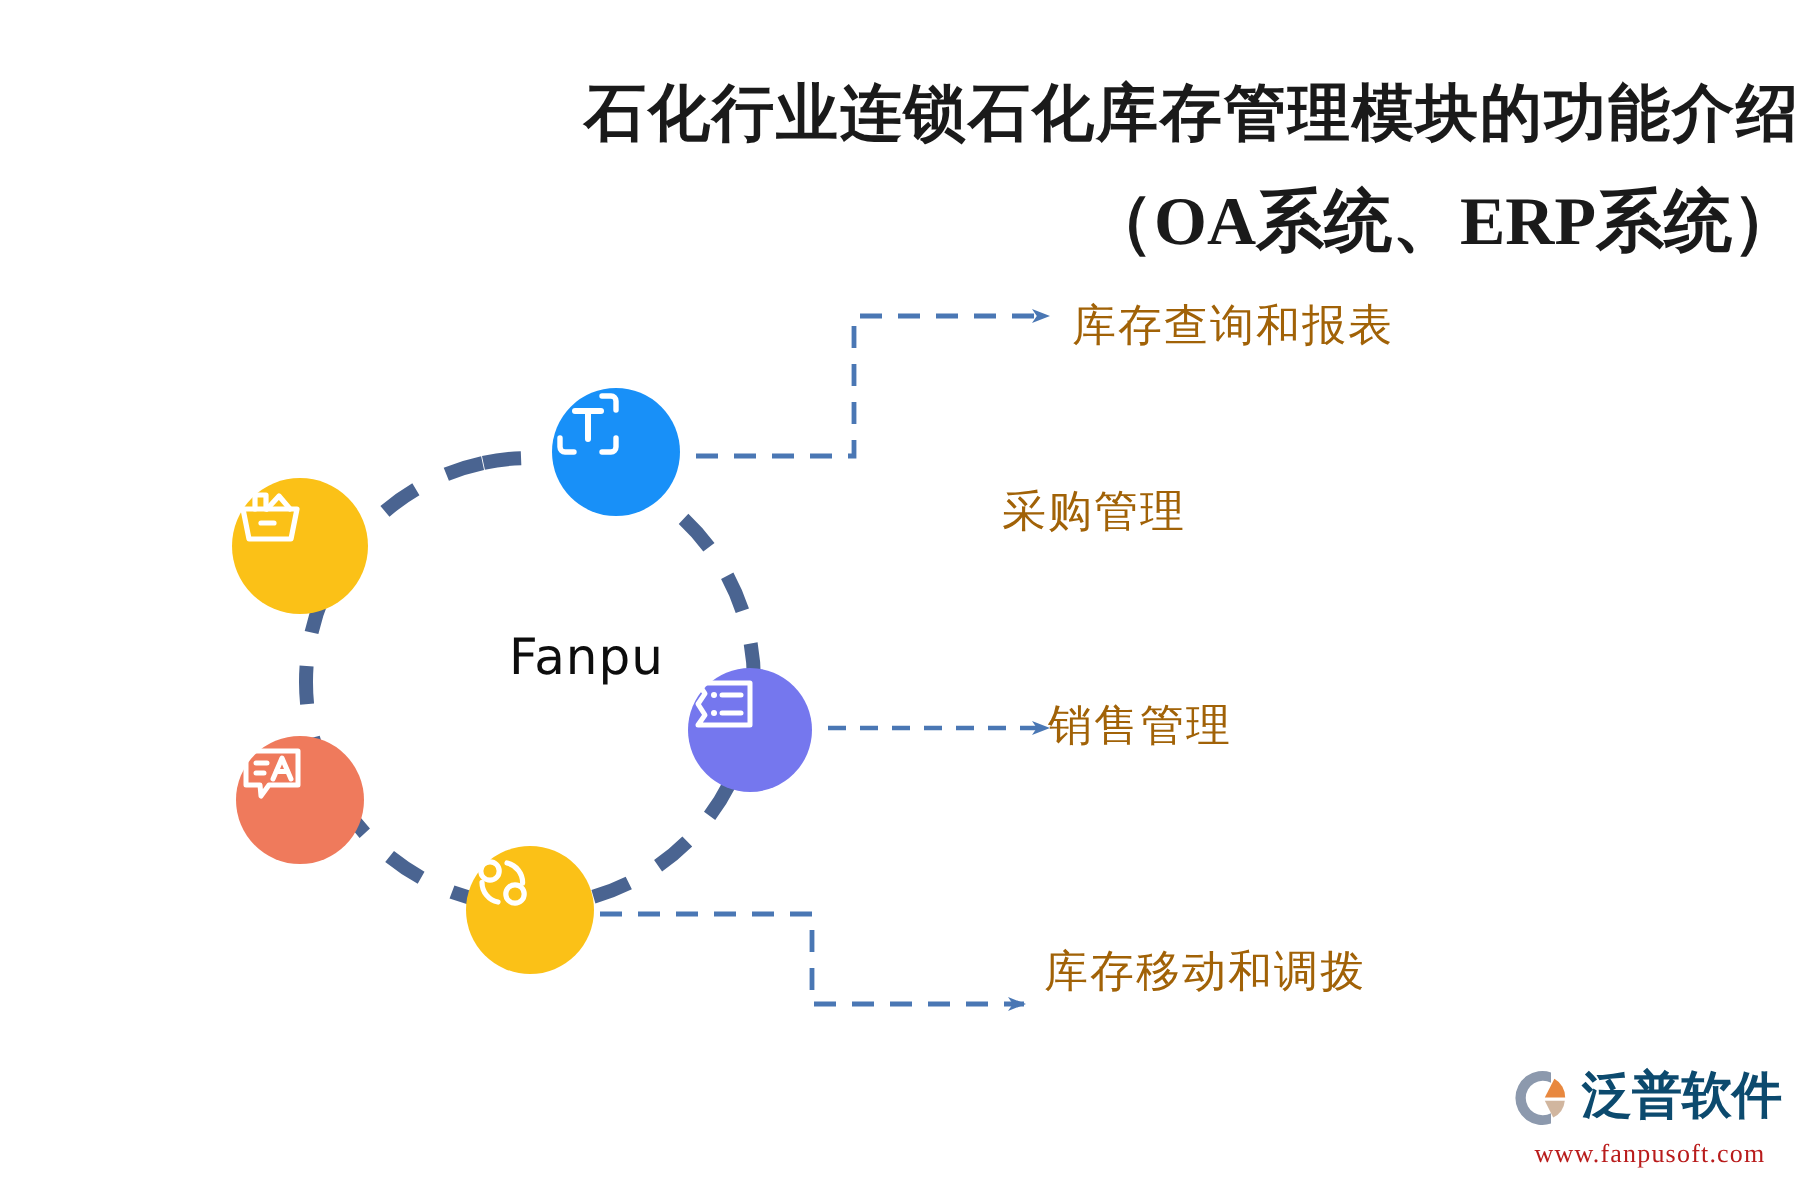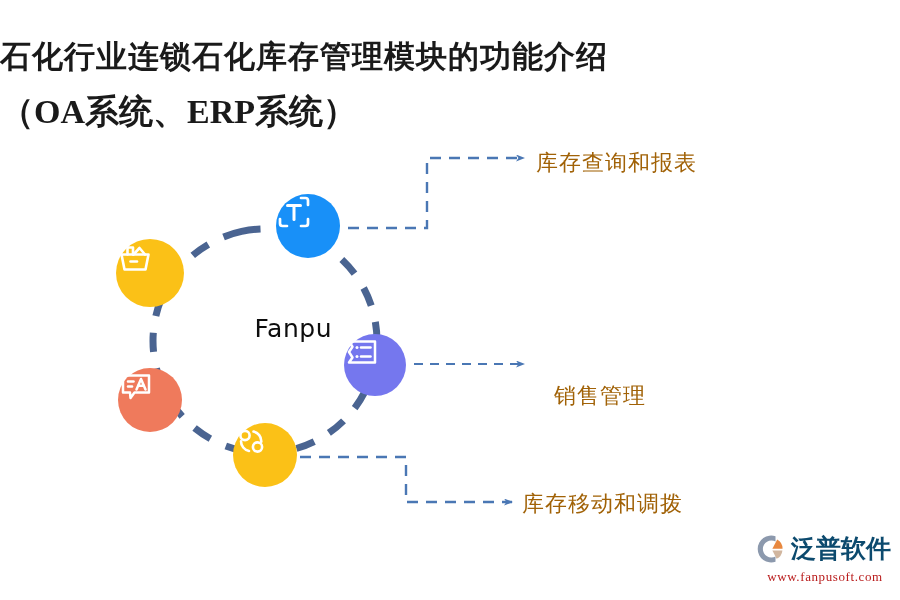--- a/index.html
+++ b/index.html
@@ -9,21 +9,21 @@
     background:#ffffff;
     font-family:"Liberation Sans","DejaVu Sans",sans-serif;
     overflow:hidden;
     position:relative;
   }
   #stage{position:relative;width:900px;height:600px;}
 
   
   .title-block{
     position:absolute;left:0;top:34px;width:900px;
-    text-align:left;
+    text-align:right;
     font-family:"Liberation Serif","DejaVu Serif",serif;
     color:#1a1a1a;
     pointer-events:none;
   }
   .title-line1{
     font-size:31px;font-weight:700;letter-spacing:1px;line-height:46px;
   }
   .title-line2{
     font-size:34px;font-weight:700;letter-spacing:0px;line-height:48px;
     margin-top:8px;
@@ -186,24 +186,25 @@
             <circle cx="13" cy="13.5" r="1.5"></circle>
             <circle cx="13" cy="22.5" r="1.5"></circle>
           </g>
         </svg>
       </span>
     </div>
   </div>
 
   <div class="lbl" style="left:536px;top:148px;">库存查询和报表</div>
 
-
-  <div class="lbl" style="left:554px;top:348px;margin-top:33px;">销售管理</div>
-
-  <div class="lbl" style="left:522px;top:489px;">库存移动和调拨</div>
+  <div class="lbl" style="left:501px;top:241px;">采购管理</div>
+
+  <div class="lbl" style="left:524px;top:348px;">销售管理</div>
+
+  <div class="lbl" style="left:522px;top:471px;">库存移动和调拨</div>
 
   <div class="logo-wrap">
     <div class="logo-row">
       <div class="logo-mark">
         <svg width="34" height="32" viewBox="0 0 34 32">
 
           <path d="M20.5 3.2 A13.5 13.5 0 1 0 20.5 28.8 L20.5 23.6
                    A8.6 8.6 0 1 1 20.5 8.4 Z" fill="#8c99ad"></path>
 
           <path d="M22.2 6.4 A10.5 10.5 0 0 1 27.6 15.8 L17.4 15.8 Z" fill="#e8883f"></path>

